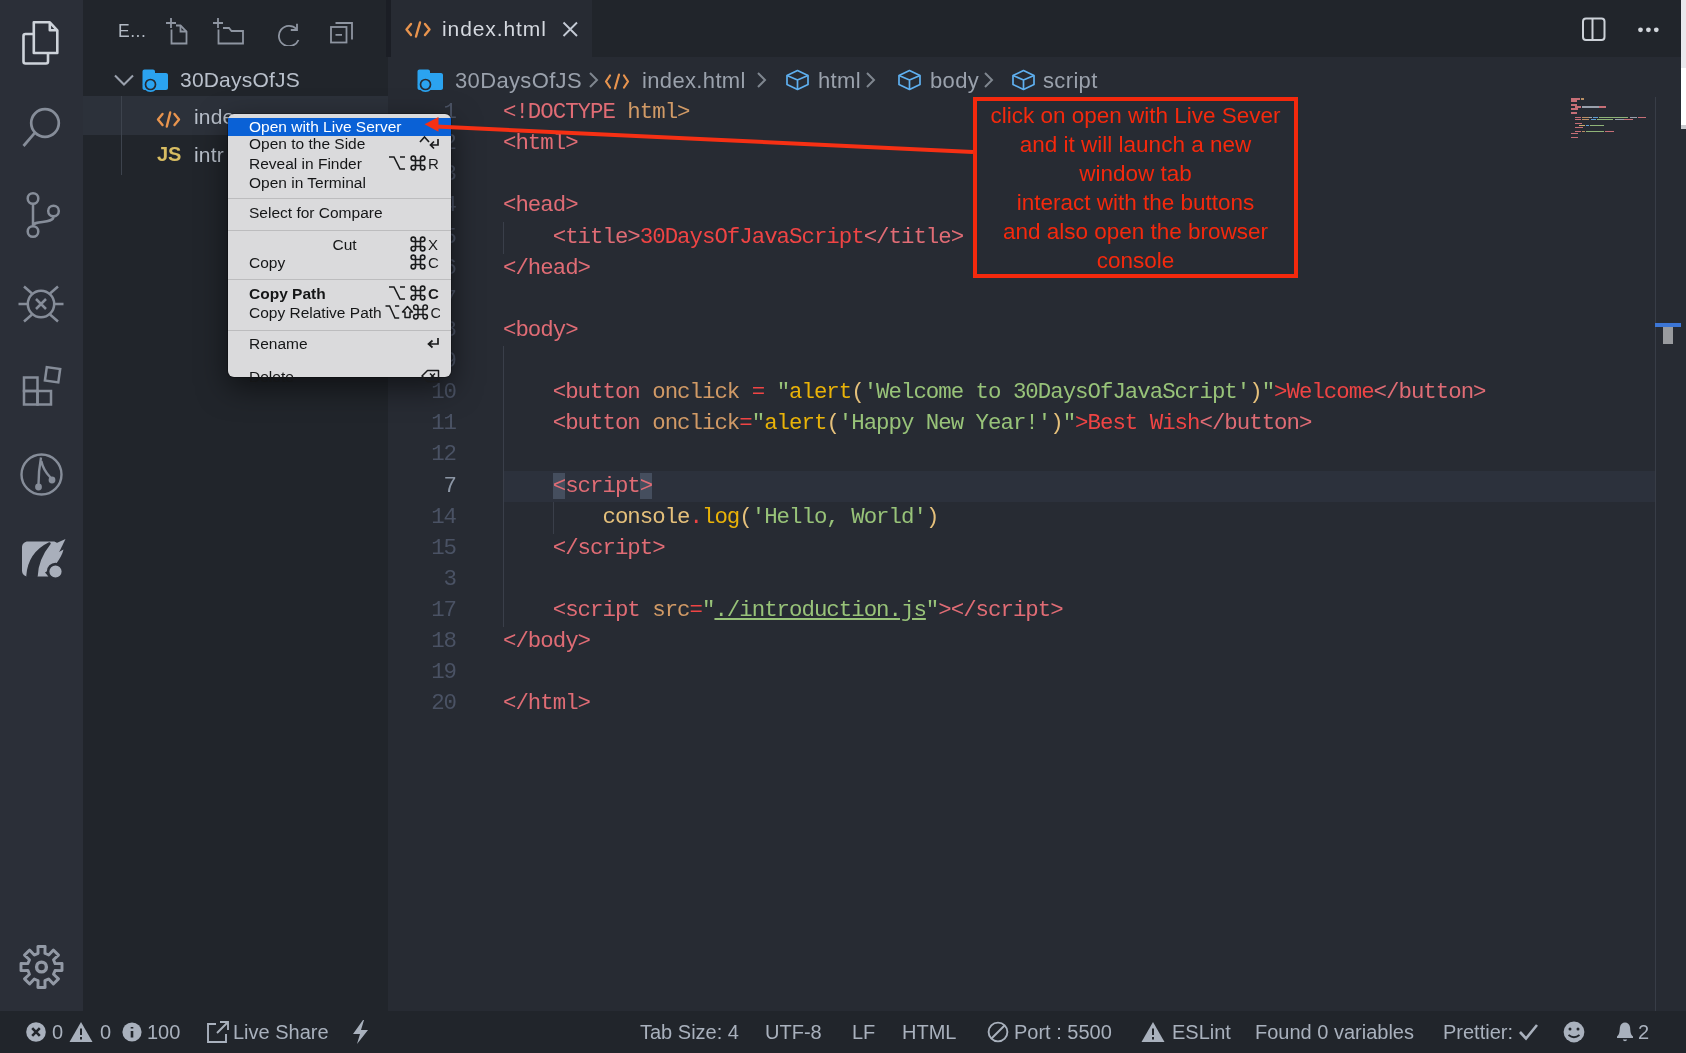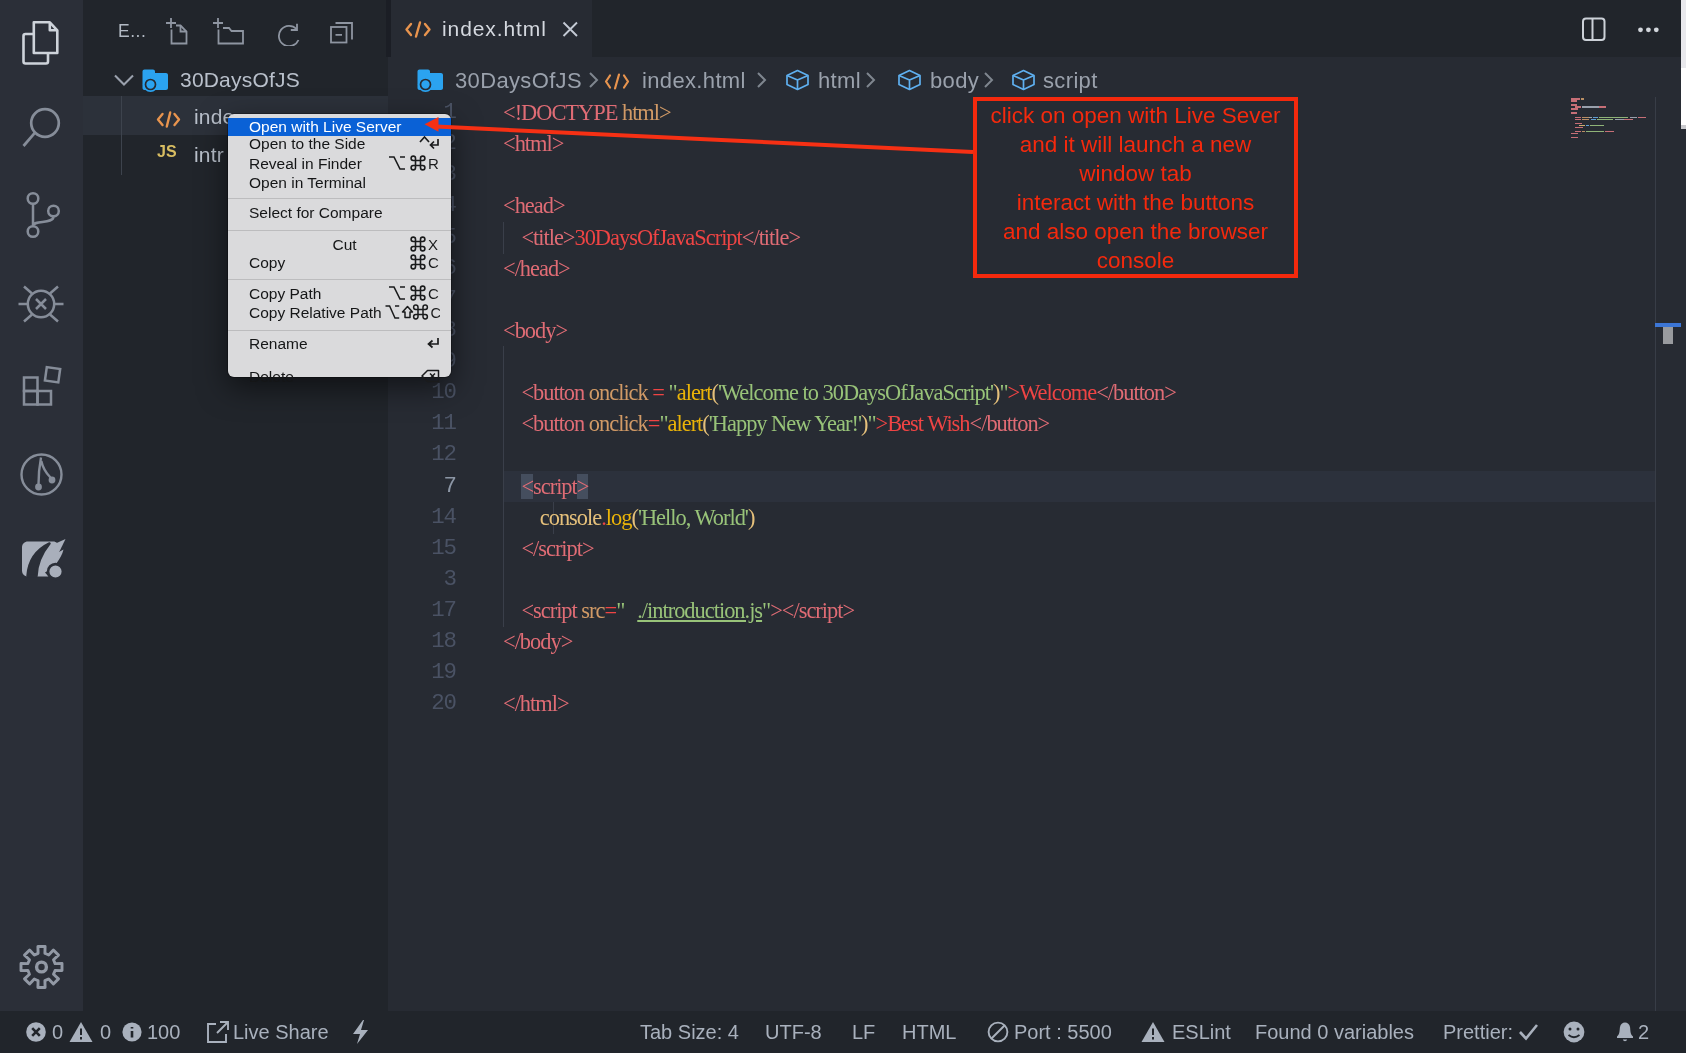--- a/index.html
+++ b/index.html
@@ -7,26 +7,26 @@
   
   #activity{left:0;top:0;width:83px;height:1011px;background:#2b2f38;}
   #sidebar{left:83px;top:0;width:305px;height:1011px;background:#21252b;}
   #tabbar{left:388px;top:0;width:1298px;height:57px;background:#21252b;}
   #activetab{left:391px;top:0;width:201px;height:57px;background:#272b33;}
   #breadcrumb{left:388px;top:57px;width:1298px;height:43px;background:#272b33;}
   #statusbar{left:0;top:1011px;width:1686px;height:42px;background:#21252b;}
   
   .code{font-family:"Liberation Mono",monospace;font-size:22.4px;letter-spacing:-1px;line-height:31.13px;white-space:pre;}
   #gutter{left:388px;top:97px;width:68px;text-align:right;color:#4a5264;}
-  #lines{left:503px;top:97px;color:#abb2bf;font-family:Liberation Serif, serif;}
+  #lines{left:503px;top:97px;color:#abb2bf;}
   .r{color:#e06c75}.o{color:#d19a66}.y{color:#e5c07b}.g{color:#98c379}.b{color:#eab308}.w{color:#ef4444}
   #curline{left:503px;top:470.5px;width:1152px;height:31.5px;background:#2c313c;}
   .whl{background:#454e5e;}
   .guide{width:1px;background:#3a3f4a;}
-  .uline{text-decoration:underline;margin-left:13px;}
+  .uline{text-decoration:underline;}
   
   .sbtxt{color:#b9c0cb;font-size:21px;letter-spacing:0.2px;}
   .bc{color:#9aa1ac;font-size:22px;letter-spacing:0.35px;}
   .cube{width:25px;height:22px;}
   #selrow{left:83px;top:96px;width:305px;height:39px;background:#2c313a;}
   
   #menu{left:228px;top:114px;width:223px;height:263px;background:#dadadc;border-radius:6px;box-shadow:0 10px 30px rgba(0,0,0,.55),0 0 0 1px rgba(0,0,0,.25);}
   .mi{position:absolute;left:21px;right:11px;height:19px;font-size:15.5px;color:#151617;white-space:nowrap;}
   .msep{position:absolute;left:0;right:0;height:1px;background:#bcbcbe;}
   .msc{position:absolute;right:0;top:0;}
@@ -135,21 +135,21 @@
 <div class="abs sbtxt" style="left:180px;top:68px;">30DaysOfJS</div>
 <div class="abs" style="left:121px;top:96px;width:1px;height:79px;background:#3d434d;"></div>
 
 <svg class="abs" style="left:156px;top:110px;" width="25" height="19" viewBox="0 0 25 19" fill="none" stroke="#e8944e" stroke-width="2.4" stroke-linecap="round" stroke-linejoin="round">
     <path d="M6.5 4 L2 9.5 L6.5 15"></path>
     <path d="M18.5 4 L23 9.5 L18.5 15"></path>
     <path d="M14.2 2.5 L10.8 16.5"></path>
   </svg>
 <div class="abs sbtxt" style="left:194px;top:105px;">inde</div>
 
-<div class="abs" style="left:157px;top:143px;color:#d8bd62;font-size:16px;font-weight:bold;">JS</div>
+<div class="abs" style="left:157px;top:143px;color:#d8bd62;font-size:20px;font-weight:bold;">JS</div>
 <div class="abs sbtxt" style="left:194px;top:143px;">intr</div>
 
 <svg class="abs" style="left:404px;top:20px;" width="28" height="19" viewBox="0 0 28 19" fill="none" stroke="#e8944e" stroke-width="2.4" stroke-linecap="round" stroke-linejoin="round">
     <path d="M7 4 L2.5 9.5 L7 15"></path>
     <path d="M21 4 L25.5 9.5 L21 15"></path>
     <path d="M16 2.5 L12 16.5"></path>
   </svg>
 <div class="abs" style="left:442px;top:17px;color:#d4d8df;font-size:21px;letter-spacing:0.9px;">index.html</div>
 <svg class="abs" style="left:562px;top:21px;" width="17" height="17" viewBox="0 0 17 17">
     <path d="M1.5 1.5 L15 15 M15 1.5 L1.5 15" stroke="#c3c9d4" stroke-width="1.9" fill="none"></path>
@@ -271,21 +271,21 @@
   <div class="msep" style="top:115.5px;"></div>
   <div class="mi" style="top:121.6px;text-align:center;">Cut<span class="msc"><svg width="30" height="16" viewBox="0 0 30 16">
           <use href="#cmdg" fill="none" stroke="#1a1b1c" stroke-width="1.6" x="0" y="0"></use>
           <text x="18" y="13.5" font-size="15" fill="#1a1b1c" font-family="Liberation Sans">X</text>
         </svg></span></div>
   <div class="mi" style="top:140.2px;">Copy<span class="msc"><svg width="30" height="16" viewBox="0 0 30 16">
           <use href="#cmdg" fill="none" stroke="#1a1b1c" stroke-width="1.6" x="0" y="0"></use>
           <text x="18" y="13.5" font-size="15" fill="#1a1b1c" font-family="Liberation Sans">C</text>
         </svg></span></div>
   <div class="msep" style="top:165.3px;"></div>
-  <div class="mi" style="top:171.4px;">Copy Path<span class="msc"><svg width="52" height="16" viewBox="0 0 52 16">
+  <div class="mi" style="top:171.4px;font-weight:bold;">Copy Path<span class="msc"><svg width="52" height="16" viewBox="0 0 52 16">
           <g fill="none" stroke="#1a1b1c" stroke-width="1.6">
             <path d="M1 2 H6 L12 14 H17 M12 2 H17"></path>
             <use href="#cmdg" x="22" y="0"></use>
           </g>
           <text x="40" y="13.5" font-size="15" fill="#1a1b1c" font-family="Liberation Sans">C</text>
         </svg></span></div>
   <div class="mi" style="top:190.4px;">Copy Relative Path<span class="msc"><svg width="55" height="16" viewBox="0 0 55 16">
           <g fill="none" stroke="#1a1b1c" stroke-width="1.5">
             <path d="M0.5 2 H4.6 L10 14 H14.2 M10 2 H14.2"></path>
             <path d="M17.5 8 L22.5 2.5 L27.5 8 H25 V13.5 H20 V8 Z" stroke-linejoin="round"></path>

